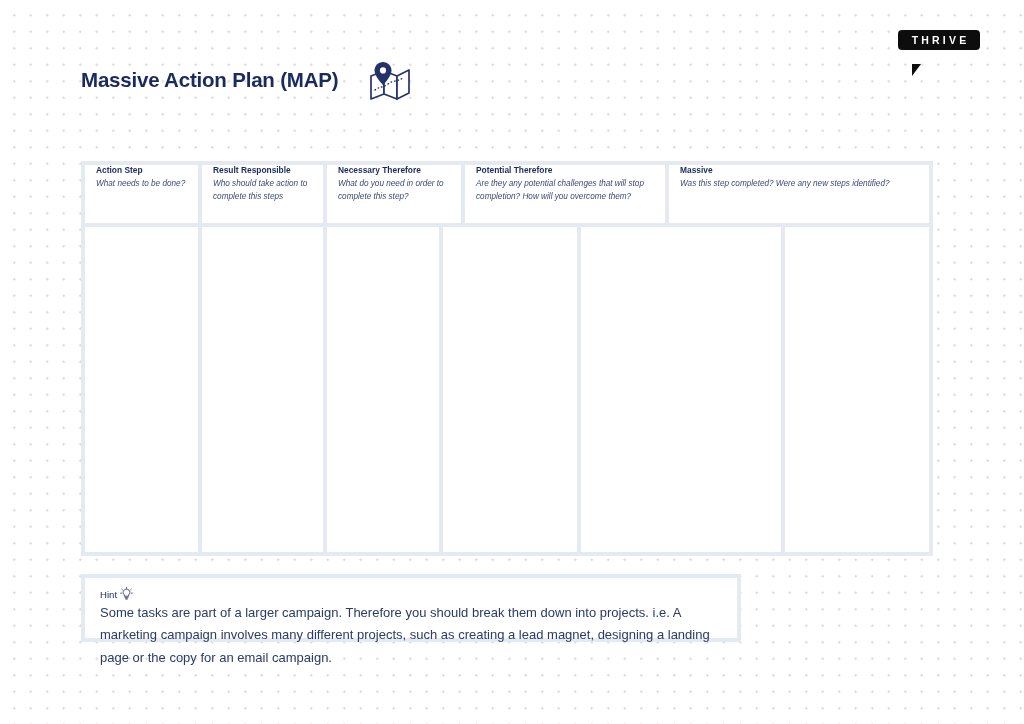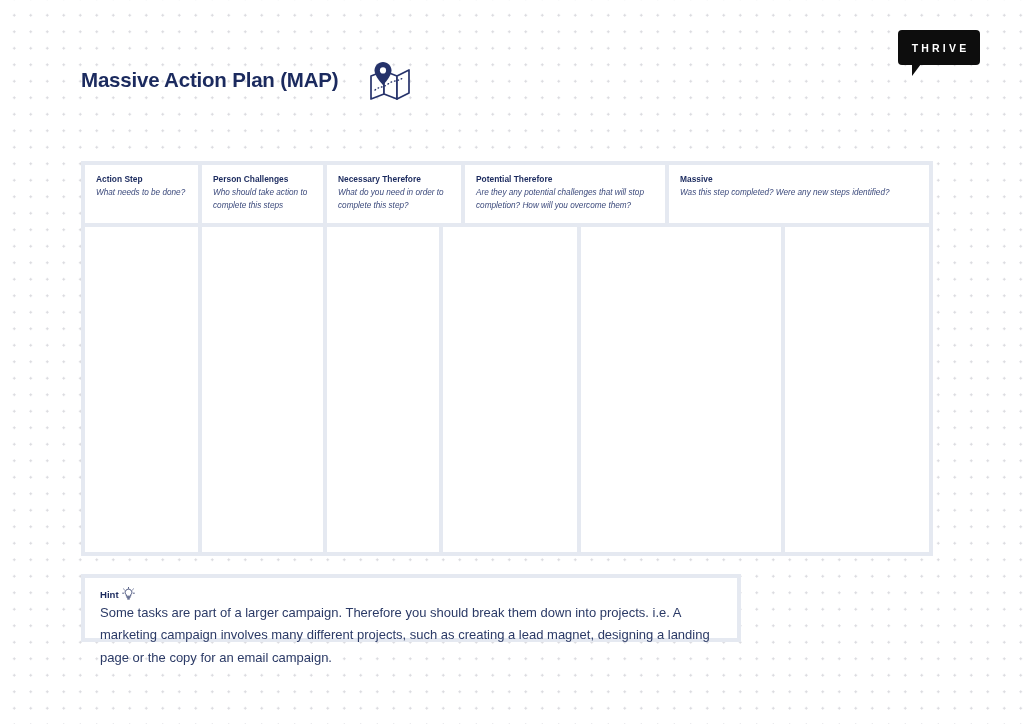--- a/index.html
+++ b/index.html
@@ -57,21 +57,21 @@
   .thrive-logo {
     position: absolute;
     right: 44px;
     top: 30px;
     width: 82px;
     height: 35px;
   }
 
   .thrive-bubble {
     width: 82px;
-    height: 35px;
+    height: 20px;
     background: #0d0d0d;
     border-radius: 4px;
     display: flex;
     align-items: center;
     justify-content: center;
   }
 
   .thrive-text {
     color: #ffffff;
     font-size: 10.5px;
@@ -113,21 +113,21 @@
 
   .header-row { height: 58px; flex: 0 0 58px; }
   .body-row   { flex: 1 1 auto; }
 
   .cell {
     background: #ffffff;
     overflow: hidden;
   }
 
   .header-cell {
-    padding: 9px 10px 0 11px;
+    padding: 0 10px 0 11px;
   }
 
   .col-title {
     font-size: 8.4px;
     font-weight: bold;
     color: #1b2a5e;
     line-height: 1.35;
     margin-bottom: 2px;
   }
 
@@ -166,21 +166,21 @@
 
   .hint-label-row {
     display: flex;
     align-items: center;
     gap: 3px;
     margin-bottom: 1px;
   }
 
   .hint-label {
     font-size: 9.6px;
-    font-weight: bold;
+    font-weight: normal;
     color: #1b2a5e;
   }
 
   .bulb-icon { width: 13px; height: 14px; display: block; }
 
   .hint-text {
     font-size: 13px;
     color: #2b3a66;
     line-height: 1.72;
   }
@@ -218,21 +218,21 @@
 </div>
 
 <div class="table-panel">
 
   <div class="header-row">
     <div class="cell header-cell c0">
       <div class="col-title">Action Step</div>
       <div class="col-sub">What needs to be done?</div>
     </div>
     <div class="cell header-cell c1">
-      <div class="col-title">Person Challenges</div>
+      <div class="col-title">Result Responsible</div>
       <div class="col-sub">Who should take action to complete this steps</div>
     </div>
     <div class="cell header-cell c3">
       <div class="col-title">Necessary Therefore</div>
       <div class="col-sub">What do you need in order to complete this step?</div>
     </div>
     <div class="cell header-cell c4">
       <div class="col-title">Potential Therefore</div>
       <div class="col-sub">Are they any potential challenges that will stop completion? How will you overcome them?</div>
     </div>

